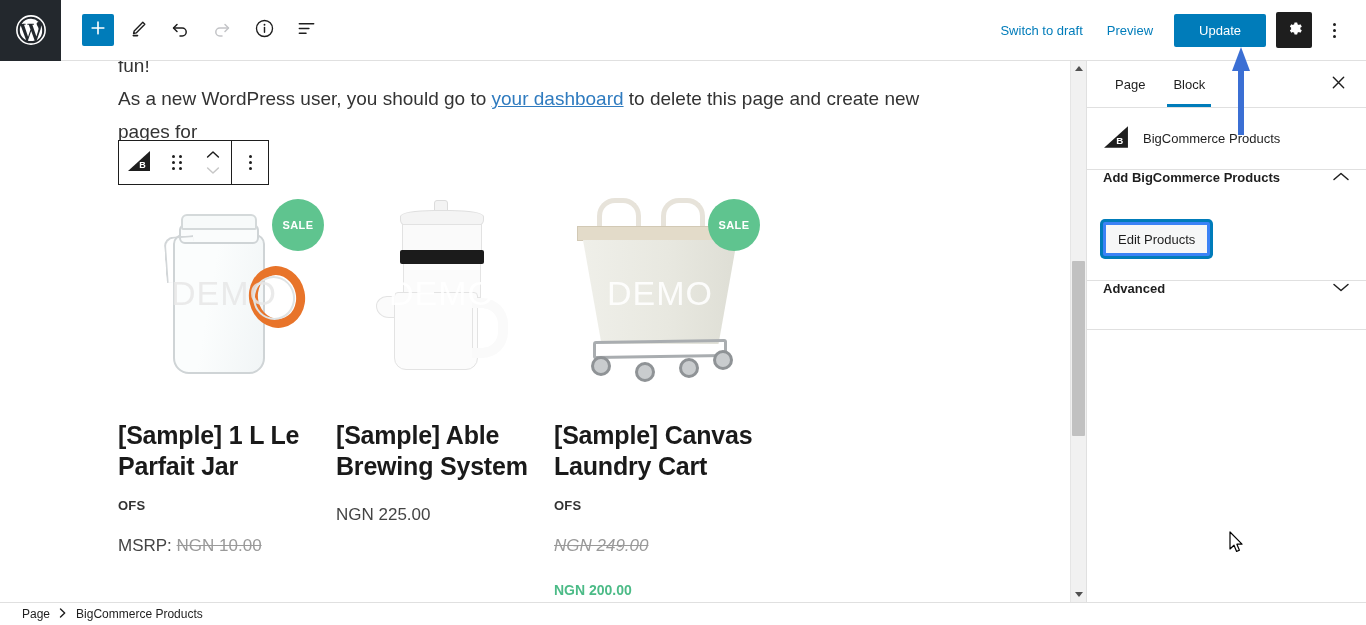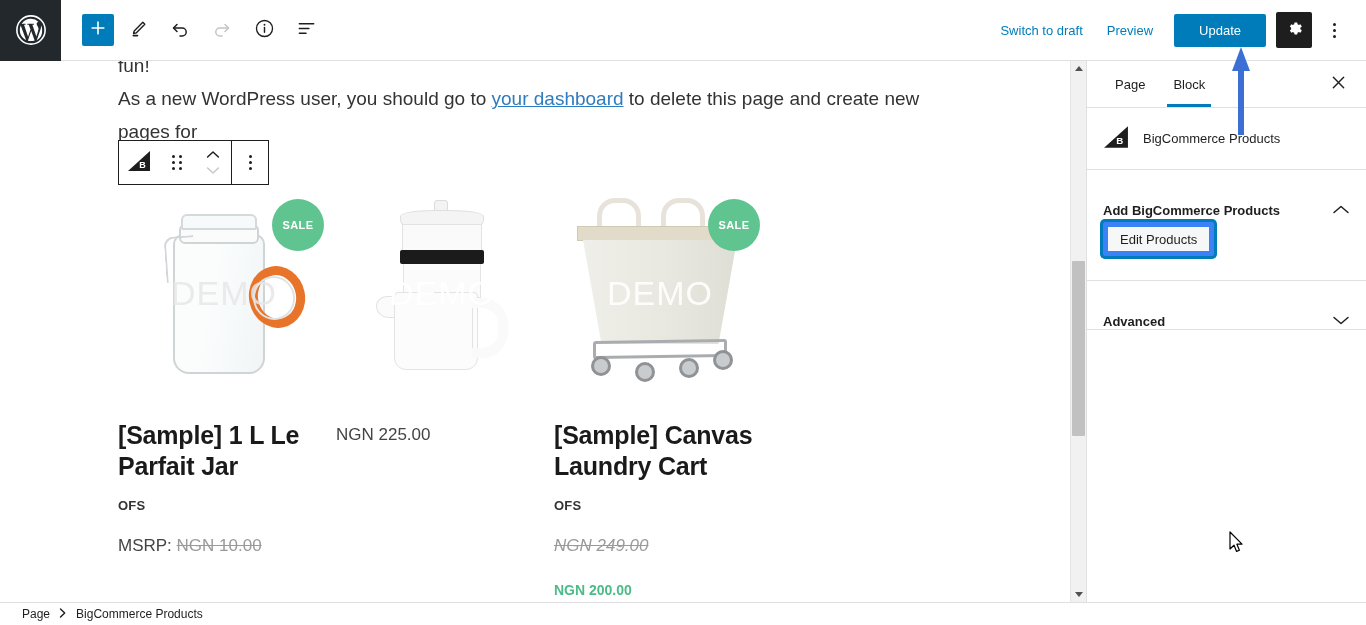--- a/index.html
+++ b/index.html
@@ -460,33 +460,33 @@
     border-bottom: 1px solid #e0e0e0;
     height: 62px;
   }
   .sb-block-name { font-size: 13px; color: #1e1e1e; }
   .bc-logo { display: block; }
 
   .sb-panel {
     border-bottom: 1px solid #e0e0e0;
   }
   .sb-panel-head {
-    display: flex; align-items: flex-end; justify-content: space-between;
+    display: flex; align-items: flex-start; justify-content: space-between;
     padding: 0 16px;
     height: 48px;
     cursor: pointer;
     background: none; border: none;
     width: 100%;
     font-family: "Liberation Sans", sans-serif;
   }
   .sb-panel-title { font-size: 13px; font-weight: bold; color: #1e1e1e; }
   .sb-panel-body { padding: 4px 16px 24px 16px; }
   .edit-products-btn {
     background: #f6f7f7;
-    border: 5px solid #3b82f6;
+    border: 3px solid #3b82f6;
     border-radius: 2px;
     color: #1e1e1e;
     font-size: 13px;
     font-family: "Liberation Sans", sans-serif;
     padding: 0 12px;
     height: 34px;
     cursor: pointer;
     box-shadow: 0 0 0 3px #007cba;
     outline: none;
   }
@@ -665,20 +665,21 @@
               <div class="brewer-lid"></div>
               <div class="brewer-top"></div>
               <div class="brewer-band"></div>
               <div class="brewer-upper-body"></div>
               <div class="brewer-spout"></div>
               <div class="brewer-pot"></div>
               <div class="brewer-handle"></div>
             </div>
             <div class="demo-watermark">DEMO</div>
           </div>
+          <h3 class="product-title">[Sample] Able Brewing System</h3>
           <div class="price-block">
             <div class="price-row">
               <span>NGN 225.00</span>
             </div>
           </div>
         </div>
 
         <div class="product">
           <div class="product-media">
             <div class="sale-badge">SALE</div>

